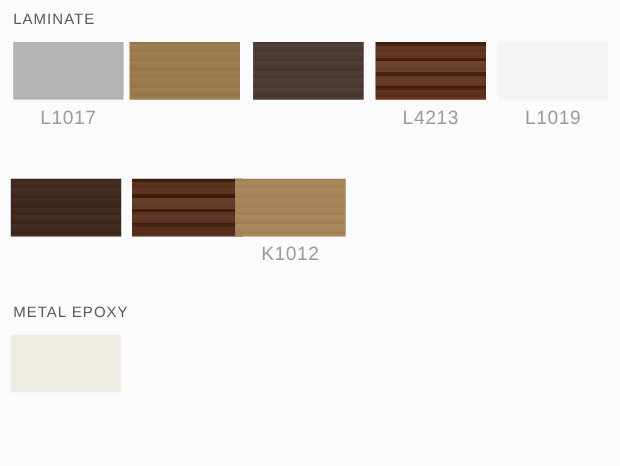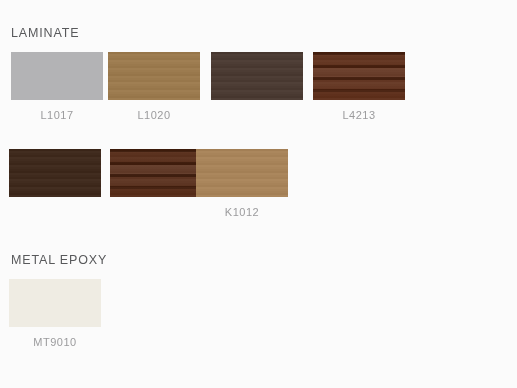--- a/index.html
+++ b/index.html
@@ -55,29 +55,29 @@
     position: relative;
     overflow: hidden;
     box-sizing: border-box;
   }
   .swatch .grain {
     position: absolute;
     left: 0; top: 0; right: 0; bottom: 0;
   }
   .swatch-label {
     margin-top: 9px;
-    font-size: 11px;
+    font-size: 16px;
     letter-spacing: 0.5px;
     color: #9b9b9d;
     line-height: 13px;
     white-space: nowrap;
   }
 
   
-  #sec-0 { top: 26px; }
+  #sec-0 { top: 9px; }
   #sec-1 { top: 137px; }
   #sec-2 { top: 253px; }
 </style>
 </head>
 <body>
 
 <div class="board">
 
   <div class="section" id="sec-0">
     <div class="section-title">LAMINATE</div>
@@ -87,36 +87,41 @@
         <div class="swatch" id="sw-0-0" style="background: rgb(179, 179, 181);">
             <span class="grain" style="background: none;"></span>
           </div>
         <div class="swatch-label">L1017</div>
       </div>
 
       <div class="swatch-cell" style="left:108px">
         <div class="swatch" id="sw-0-1" style="background: rgb(155, 122, 78);">
             <span class="grain" style="background: linear-gradient(rgb(150, 117, 73) 0px, rgb(150, 117, 73) 2px, rgb(158, 125, 81) 2px, rgb(158, 125, 81) 4px, rgb(155, 122, 78) 4px, rgb(155, 122, 78) 6px, rgb(152, 119, 75) 6px, rgb(152, 119, 75) 8px, rgb(160, 127, 83) 8px, rgb(160, 127, 83) 10px, rgb(157, 124, 80) 10px, rgb(157, 124, 80) 12px, rgb(154, 121, 77) 12px, rgb(154, 121, 77) 14px, rgb(151, 118, 74) 14px, rgb(151, 118, 74) 16px, rgb(159, 126, 82) 16px, rgb(159, 126, 82) 18px, rgb(156, 123, 79) 18px, rgb(156, 123, 79) 20px, rgb(153, 120, 76) 20px, rgb(153, 120, 76) 22px, rgb(150, 117, 73) 22px, rgb(150, 117, 73) 24px, rgb(158, 125, 81) 24px, rgb(158, 125, 81) 26px, rgb(155, 122, 78) 26px, rgb(155, 122, 78) 28px, rgb(152, 119, 75) 28px, rgb(152, 119, 75) 30px, rgb(160, 127, 83) 30px, rgb(160, 127, 83) 32px, rgb(157, 124, 80) 32px, rgb(157, 124, 80) 34px, rgb(154, 121, 77) 34px, rgb(154, 121, 77) 36px, rgb(151, 118, 74) 36px, rgb(151, 118, 74) 38px, rgb(159, 126, 82) 38px, rgb(159, 126, 82) 40px, rgb(156, 123, 79) 40px, rgb(156, 123, 79) 42px, rgb(153, 120, 76) 42px, rgb(153, 120, 76) 44px, rgb(150, 117, 73) 44px, rgb(150, 117, 73) 46px, rgb(158, 125, 81) 46px, rgb(158, 125, 81) 48px);"></span>
           </div>
-        <div class="swatch-label">L1020</div>
       </div>
 
       <div class="swatch-cell" style="left:211px">
         <div class="swatch" id="sw-0-2" style="background: rgb(75, 59, 51);">
             <span class="grain" style="background: linear-gradient(rgb(70, 54, 46) 0px, rgb(70, 54, 46) 2px, rgb(78, 62, 54) 2px, rgb(78, 62, 54) 4px, rgb(75, 59, 51) 4px, rgb(75, 59, 51) 6px, rgb(72, 56, 48) 6px, rgb(72, 56, 48) 8px, rgb(80, 64, 56) 8px, rgb(80, 64, 56) 10px, rgb(77, 61, 53) 10px, rgb(77, 61, 53) 12px, rgb(74, 58, 50) 12px, rgb(74, 58, 50) 14px, rgb(71, 55, 47) 14px, rgb(71, 55, 47) 16px, rgb(79, 63, 55) 16px, rgb(79, 63, 55) 18px, rgb(76, 60, 52) 18px, rgb(76, 60, 52) 20px, rgb(73, 57, 49) 20px, rgb(73, 57, 49) 22px, rgb(70, 54, 46) 22px, rgb(70, 54, 46) 24px, rgb(78, 62, 54) 24px, rgb(78, 62, 54) 26px, rgb(75, 59, 51) 26px, rgb(75, 59, 51) 28px, rgb(72, 56, 48) 28px, rgb(72, 56, 48) 30px, rgb(80, 64, 56) 30px, rgb(80, 64, 56) 32px, rgb(77, 61, 53) 32px, rgb(77, 61, 53) 34px, rgb(74, 58, 50) 34px, rgb(74, 58, 50) 36px, rgb(71, 55, 47) 36px, rgb(71, 55, 47) 38px, rgb(79, 63, 55) 38px, rgb(79, 63, 55) 40px, rgb(76, 60, 52) 40px, rgb(76, 60, 52) 42px, rgb(73, 57, 49) 42px, rgb(73, 57, 49) 44px, rgb(70, 54, 46) 44px, rgb(70, 54, 46) 46px, rgb(78, 62, 54) 46px, rgb(78, 62, 54) 48px);"></span>
           </div>
       </div>
 
       <div class="swatch-cell" style="left:313px">
         <div class="swatch" id="sw-0-3" style="background: rgb(90, 42, 21);">
             <span class="grain" style="background: linear-gradient(rgba(0, 0, 0, 0.22) 0px, rgba(0, 0, 0, 0.22) 3px, rgba(255, 255, 255, 0.05) 3px, rgba(255, 255, 255, 0.05) 13px, rgba(0, 0, 0, 0.2) 13px, rgba(0, 0, 0, 0.2) 16px, rgba(255, 255, 255, 0.1) 16px, rgba(255, 255, 255, 0.1) 25px, rgba(0, 0, 0, 0.24) 25px, rgba(0, 0, 0, 0.24) 28px, rgba(255, 255, 255, 0.07) 28px, rgba(255, 255, 255, 0.07) 37px, rgba(0, 0, 0, 0.18) 37px, rgba(0, 0, 0, 0.18) 40px, rgba(255, 255, 255, 0.04) 40px, rgba(255, 255, 255, 0.04) 48px), linear-gradient(rgb(85, 37, 16) 0px, rgb(85, 37, 16) 2px, rgb(93, 45, 24) 2px, rgb(93, 45, 24) 4px, rgb(90, 42, 21) 4px, rgb(90, 42, 21) 6px, rgb(87, 39, 18) 6px, rgb(87, 39, 18) 8px, rgb(95, 47, 26) 8px, rgb(95, 47, 26) 10px, rgb(92, 44, 23) 10px, rgb(92, 44, 23) 12px, rgb(89, 41, 20) 12px, rgb(89, 41, 20) 14px, rgb(86, 38, 17) 14px, rgb(86, 38, 17) 16px, rgb(94, 46, 25) 16px, rgb(94, 46, 25) 18px, rgb(91, 43, 22) 18px, rgb(91, 43, 22) 20px, rgb(88, 40, 19) 20px, rgb(88, 40, 19) 22px, rgb(85, 37, 16) 22px, rgb(85, 37, 16) 24px, rgb(93, 45, 24) 24px, rgb(93, 45, 24) 26px, rgb(90, 42, 21) 26px, rgb(90, 42, 21) 28px, rgb(87, 39, 18) 28px, rgb(87, 39, 18) 30px, rgb(95, 47, 26) 30px, rgb(95, 47, 26) 32px, rgb(92, 44, 23) 32px, rgb(92, 44, 23) 34px, rgb(89, 41, 20) 34px, rgb(89, 41, 20) 36px, rgb(86, 38, 17) 36px, rgb(86, 38, 17) 38px, rgb(94, 46, 25) 38px, rgb(94, 46, 25) 40px, rgb(91, 43, 22) 40px, rgb(91, 43, 22) 42px, rgb(88, 40, 19) 42px, rgb(88, 40, 19) 44px, rgb(85, 37, 16) 44px, rgb(85, 37, 16) 46px, rgb(93, 45, 24) 46px, rgb(93, 45, 24) 48px);"></span>
           </div>
         <div class="swatch-label">L4213</div>
       </div>
 
+      <div class="swatch-cell" style="left:415px">
+        <div class="swatch" id="sw-0-4" style="background: rgb(243, 244, 245);">
+            <span class="grain" style="background: none;"></span>
+          </div>
+        <div class="swatch-label">L1019</div>
+      </div>
 
     </div>
   </div>
 
   <div class="section" id="sec-1">
     <div class="swatch-row">
 
       <div class="swatch-cell" style="left:9px">
         <div class="swatch" id="sw-1-0" style="background: rgb(63, 42, 29);">
             <span class="grain" style="background: linear-gradient(rgb(58, 37, 24) 0px, rgb(58, 37, 24) 2px, rgb(66, 45, 32) 2px, rgb(66, 45, 32) 4px, rgb(63, 42, 29) 4px, rgb(63, 42, 29) 6px, rgb(60, 39, 26) 6px, rgb(60, 39, 26) 8px, rgb(68, 47, 34) 8px, rgb(68, 47, 34) 10px, rgb(65, 44, 31) 10px, rgb(65, 44, 31) 12px, rgb(62, 41, 28) 12px, rgb(62, 41, 28) 14px, rgb(59, 38, 25) 14px, rgb(59, 38, 25) 16px, rgb(67, 46, 33) 16px, rgb(67, 46, 33) 18px, rgb(64, 43, 30) 18px, rgb(64, 43, 30) 20px, rgb(61, 40, 27) 20px, rgb(61, 40, 27) 22px, rgb(58, 37, 24) 22px, rgb(58, 37, 24) 24px, rgb(66, 45, 32) 24px, rgb(66, 45, 32) 26px, rgb(63, 42, 29) 26px, rgb(63, 42, 29) 28px, rgb(60, 39, 26) 28px, rgb(60, 39, 26) 30px, rgb(68, 47, 34) 30px, rgb(68, 47, 34) 32px, rgb(65, 44, 31) 32px, rgb(65, 44, 31) 34px, rgb(62, 41, 28) 34px, rgb(62, 41, 28) 36px, rgb(59, 38, 25) 36px, rgb(59, 38, 25) 38px, rgb(67, 46, 33) 38px, rgb(67, 46, 33) 40px, rgb(64, 43, 30) 40px, rgb(64, 43, 30) 42px, rgb(61, 40, 27) 42px, rgb(61, 40, 27) 44px, rgb(58, 37, 24) 44px, rgb(58, 37, 24) 46px, rgb(66, 45, 32) 46px, rgb(66, 45, 32) 48px);"></span>
@@ -140,20 +145,19 @@
   </div>
 
   <div class="section" id="sec-2">
     <div class="section-title">METAL EPOXY</div>
     <div class="swatch-row">
 
       <div class="swatch-cell" style="left:9px">
         <div class="swatch" id="sw-2-0" style="background: rgb(239, 236, 227);">
             <span class="grain" style="background: none;"></span>
           </div>
-        <div class="swatch-label">MT9010</div>
       </div>
 
 
     </div>
   </div>
 
 </div>
 
 </body></html>

